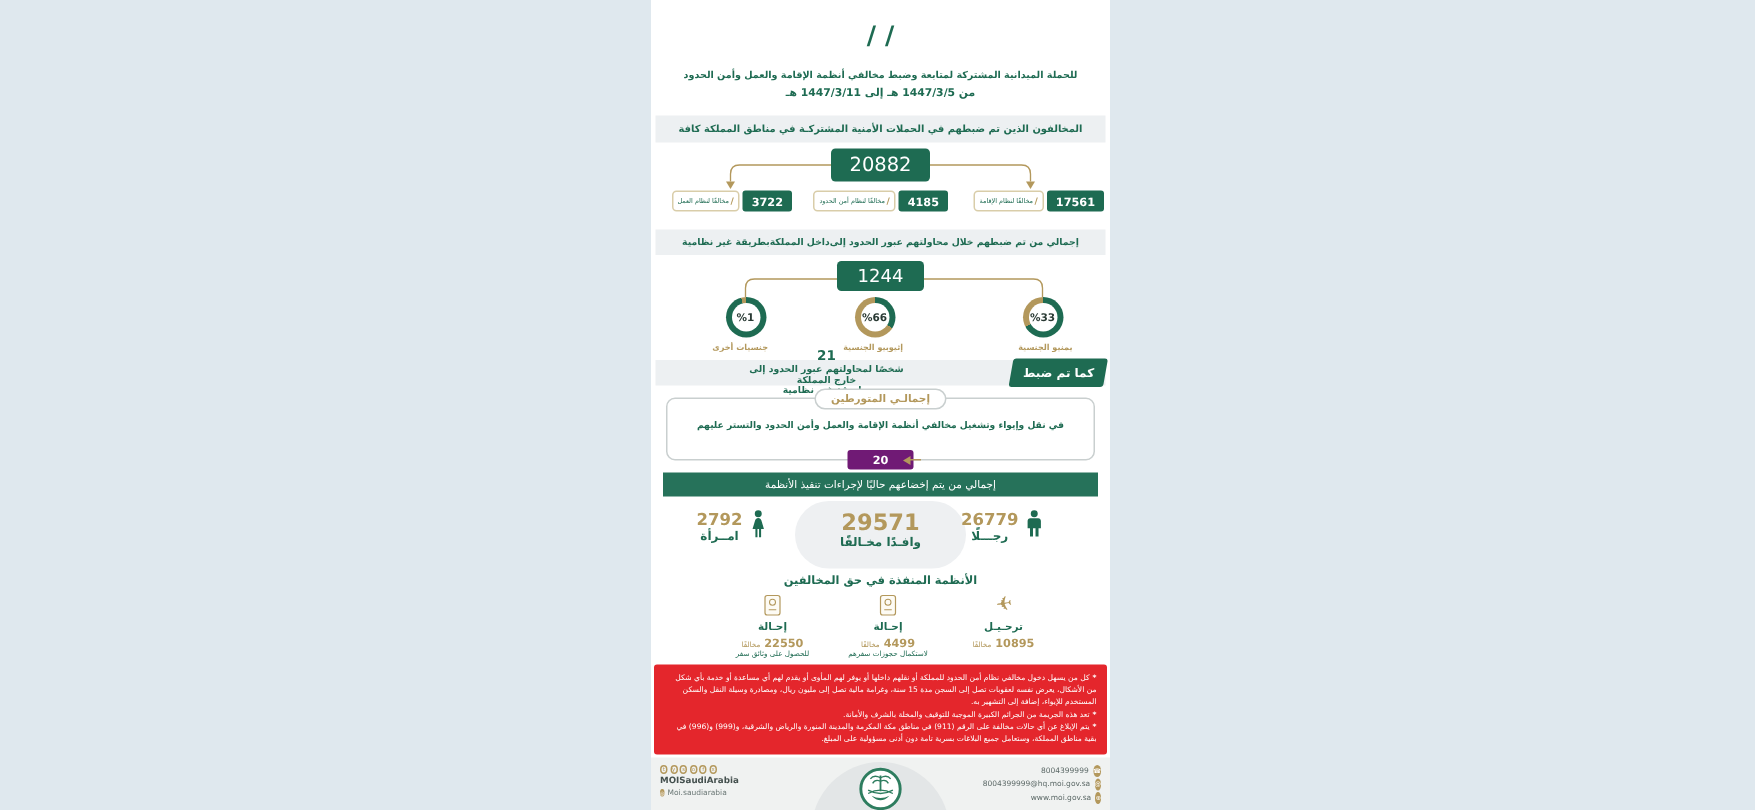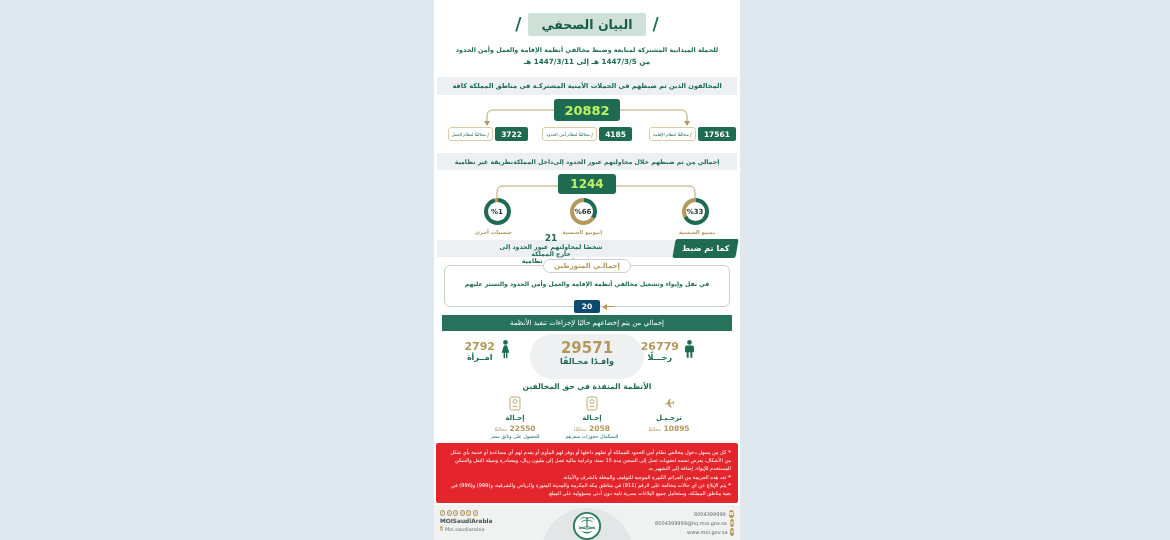--- a/index.html
+++ b/index.html
@@ -16,21 +16,21 @@
   .title-slash { color:#1e6b52; font-size:17px; font-weight:bold; }
   .title-box { background:#cfe0d8; color:#155c46; font-weight:bold; font-size:12.5px; padding:4px 14px; border-radius:2px; }
   .subtitle1 { left:0; right:0; top:46px; font-size:6.4px; font-weight:bold; color:#1e6b52; }
   .subtitle2 { left:0; right:0; top:57px; font-size:7.2px; font-weight:bold; color:#1e6b52; }
 
   .graybar { left:3px; right:3px; background:#edf0f2; color:#1e6b52; font-weight:bold;
              display:flex; align-items:center; justify-content:center; }
   .bar1 { top:77px; height:18px; font-size:6.6px; }
   .bar2 { top:153px; height:17px; font-size:6.2px; }
 
-  .bigbox { background:#1e6b52; color:#bef264; font-weight:bold; border-radius:3px;
+  .bigbox { background:#1e6b52; color:#ffffff; font-weight:normal; border-radius:3px;
             display:flex; align-items:center; justify-content:center; }
   .total-box { left:120px; top:99px; width:66px; height:22px; font-size:13px; }
   .box1244  { left:124px; top:174px; width:58px; height:20px; font-size:12px; }
 
   .connector { pointer-events:none; }
 
   .bk-row { top:127px; height:15px; left:0; right:0; }
   .bk-item { position:absolute; display:flex; align-items:center; gap:2px; }
   .bk-val { background:#1e6b52; color:#fff; font-weight:bold; font-size:7.5px; border-radius:2px; padding:2.5px 6px; }
   .bk-pill { background:#fff; border:0.6px solid #d9cda9; border-radius:3px; color:#1e6b52;
@@ -47,22 +47,22 @@
   .tag { position:absolute; right:3px; top:239px; height:19px; background:#1e6b52; transform:skewX(-10deg);
          display:flex; align-items:center; padding:0 8px; border-radius:2px; }
   .tag span { transform:skewX(10deg); color:#fff; font-weight:bold; font-size:8px; white-space:nowrap; }
   .num21 { color:#1e6b52; font-weight:bold; font-size:9px; margin:0 2px; }
 
   .involved { left:10px; right:10px; top:265px; height:42px; border:0.7px solid #c9cfcf; border-radius:6px; background:#fff; }
   .involved-title { position:absolute; top:-7px; left:50%; transform:translateX(-50%); background:#fff;
                     border:0.7px solid #c9cfcf; border-radius:8px; padding:2px 10px;
                     color:#b3985c; font-weight:bold; font-size:7px; white-space:nowrap; }
   .involved-desc { position:absolute; left:4px; right:4px; top:14px; text-align:center; color:#1e6b52; font-size:6.1px; font-weight:bold; }
-  .involved-num { position:absolute; bottom:-7px; left:50%; transform:translateX(-50%); width:26px; height:13px;
-                  background:#0c4a6e; color:#fff; font-weight:bold; font-size:7.5px; border-radius:2px;
+  .involved-num { position:absolute; bottom:-7px; left:50%; transform:translateX(-50%); width:44px; height:13px;
+                  background:#701a75; color:#fff; font-weight:bold; font-size:7.5px; border-radius:2px;
                   display:flex; align-items:center; justify-content:center; }
   .involved-arrow-line { position:absolute; bottom:-1px; left:calc(50% + 18px); width:9px; height:1px; background:#b3985c; }
   .involved-arrow-head { position:absolute; bottom:-3.5px; left:calc(50% + 15px); width:0; height:0;
                   border-top:3px solid transparent; border-bottom:3px solid transparent; border-right:5px solid #b3985c; }
 
   .greenbar { left:8px; right:8px; top:315px; height:16px; background:#26725a; color:#fff; font-weight:normal;
               font-size:7px; display:flex; align-items:center; justify-content:center; }
 
   .blob { left:96px; top:334px; width:114px; height:45px; background:#eef0f2; border-radius:24px; text-align:center; }
   .blob-num { font-size:15px; font-weight:bold; color:#b3985c; margin-top:5px; }
@@ -105,21 +105,20 @@
                  display:flex; align-items:center; justify-content:center; }
 </style>
 </head>
 <body>
 
 <div class="frame">
   <div class="sheet">
 
     <div class="abs title-wrap">
       <span class="title-slash">/</span>
-      <span class="title-box">البيان الصحفي</span>
       <span class="title-slash">/</span>
     </div>
     <div class="abs ctr subtitle1 nowrap">للحملة الميدانية المشتركة لمتابعة وضبط مخالفي أنظمة الإقامة والعمل وأمن الحدود</div>
     <div class="abs ctr subtitle2 nowrap">من 1447/3/5 هـ إلى 1447/3/11 هـ</div>
 
     <div class="abs graybar bar1 nowrap">المخالفون الذين تم ضبطهم في الحملات الأمنية المشتركـة في مناطق المملكة كافة</div>
     <div class="abs bigbox total-box">20882</div>
 
     <svg class="abs connector" style="left:15px; top:106px;" width="276" height="24" viewBox="0 0 276 24">
       <path d="M171 4 H232 Q238 4 238 10 V15" fill="none" stroke="#b3985c" stroke-width="0.9"></path>
@@ -246,21 +245,21 @@
 
     <div class="proc-col" style="right:103px;">
       <div class="proc-icon">
         <svg width="12" height="15" viewBox="0 0 12 15">
           <rect x="1" y="1" width="10" height="13" rx="1.5" fill="#fdfbf4" stroke="#b3985c" stroke-width="0.8"></rect>
           <circle cx="6" cy="5.5" r="2" fill="none" stroke="#b3985c" stroke-width="0.7"></circle>
           <line x1="3.5" y1="10.5" x2="8.5" y2="10.5" stroke="#b3985c" stroke-width="0.7"></line>
         </svg>
       </div>
       <div class="proc-name">إحـالة</div>
-      <div class="proc-val nowrap"><span>2058</span> <span class="proc-unit">مخالفًا</span></div>
+      <div class="proc-val nowrap"><span>4499</span> <span class="proc-unit">مخالفًا</span></div>
       <div class="proc-note">لاستكمال حجوزات سفرهم</div>
     </div>
 
     <div class="proc-col" style="right:26px;">
       <div class="proc-icon">
           <span class="plane">✈</span>
         </div>
       <div class="proc-name">ترحـيـل</div>
       <div class="proc-val nowrap"><span>10895</span> <span class="proc-unit">مخالفًا</span></div>
       <div class="proc-note"></div>

